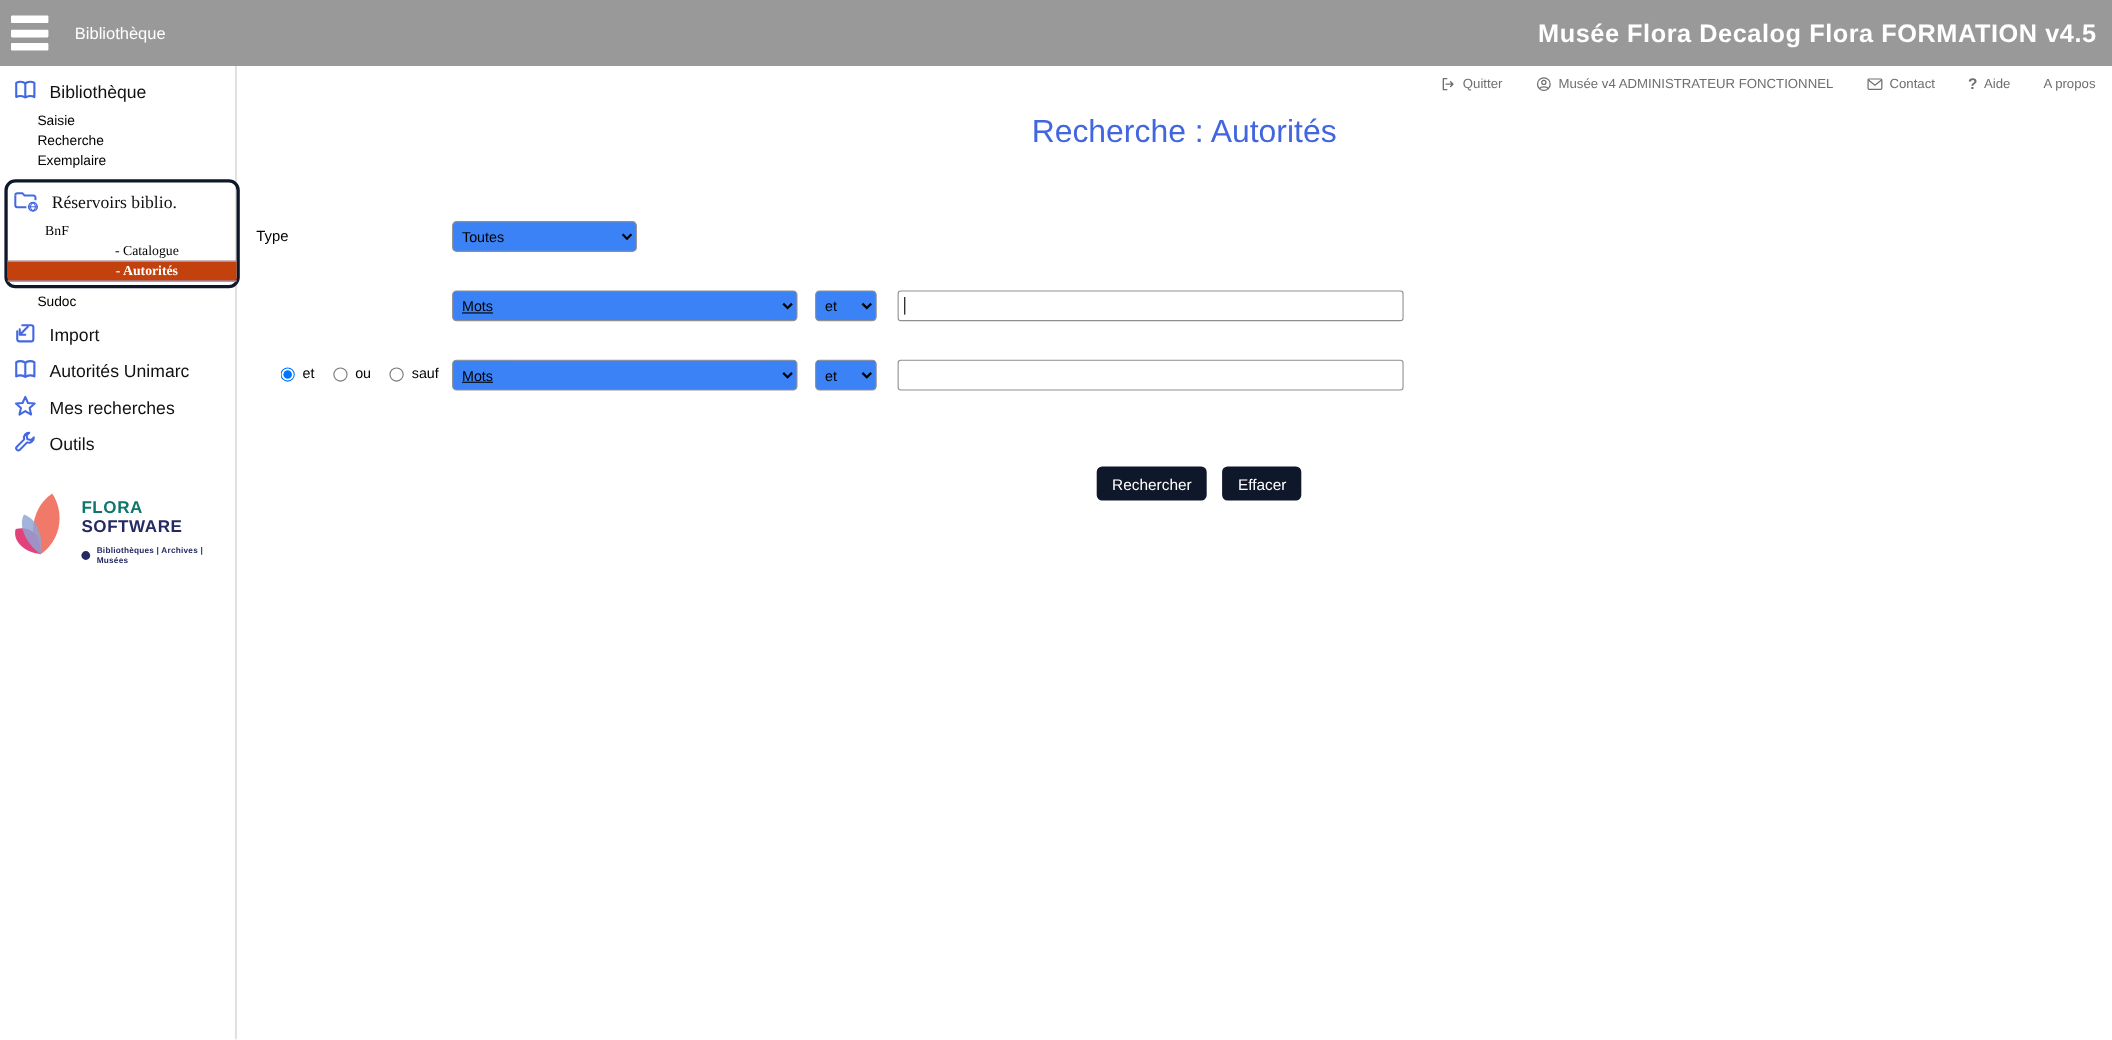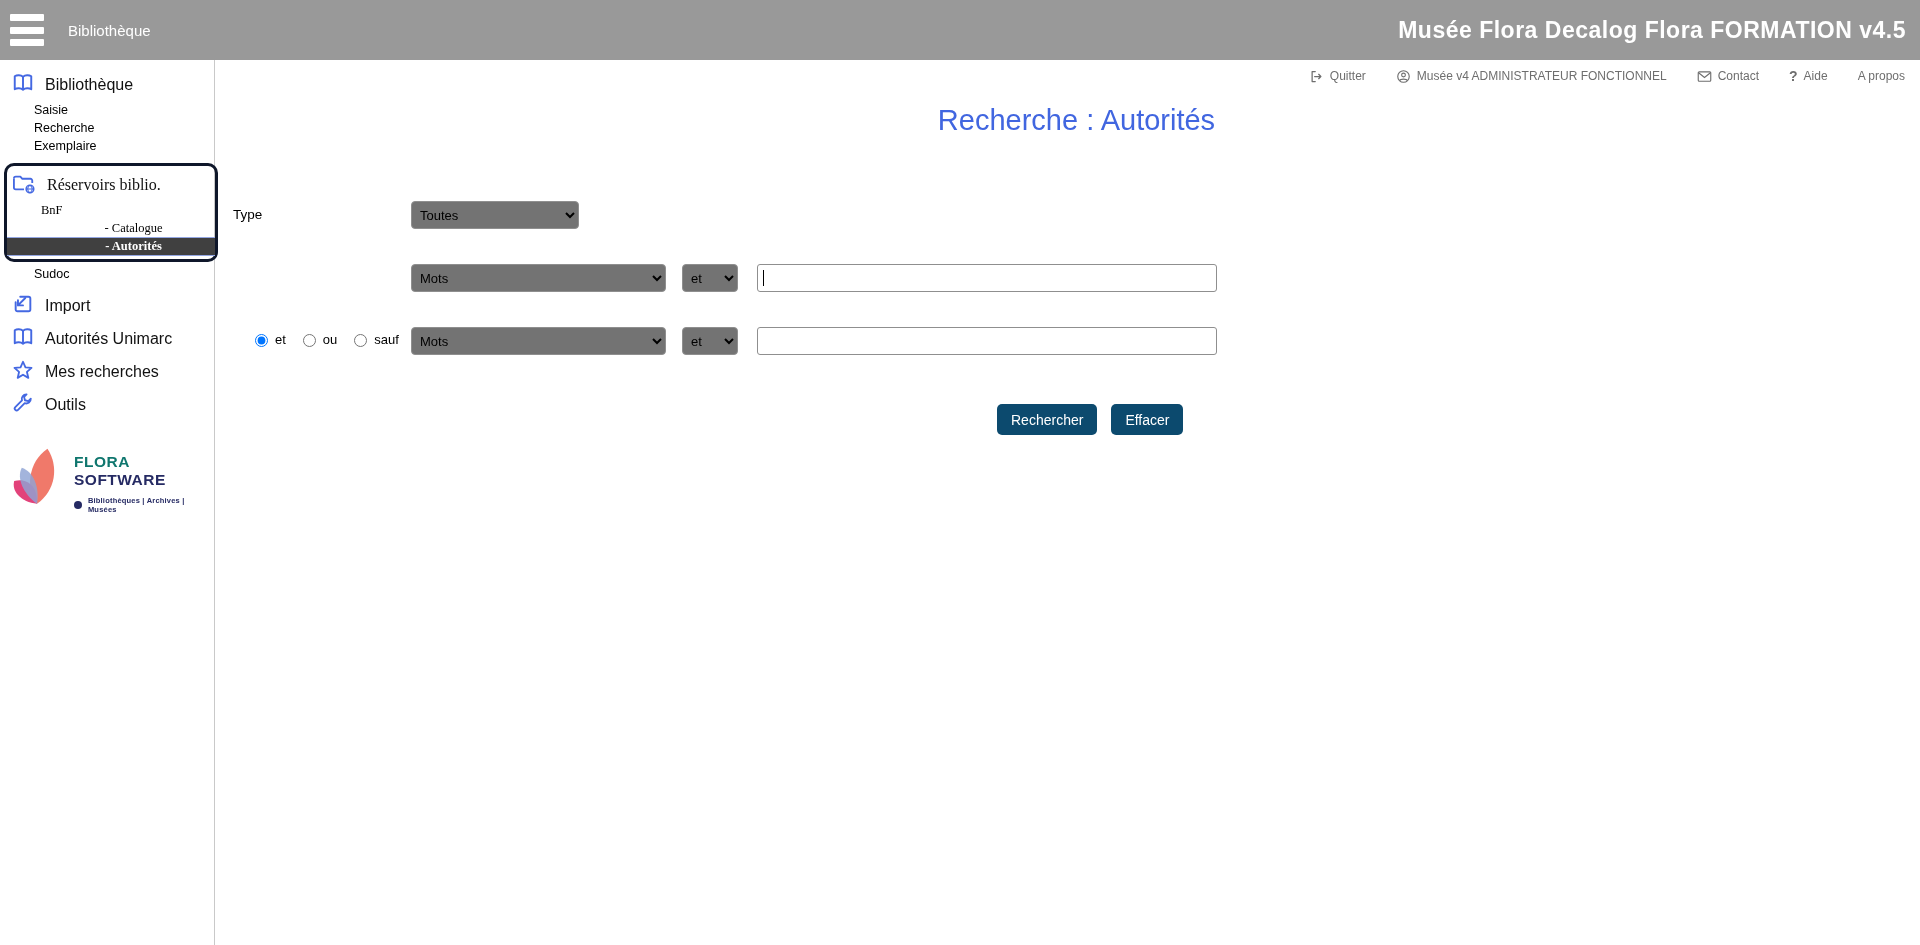--- a/index.html
+++ b/index.html
@@ -25,21 +25,21 @@
   .nav-header { display: flex; align-items: center; gap: 11px; height: 33px; padding-left: 12px;
     font-size: 16px; color: #111; cursor: pointer; white-space: nowrap; }
   .nav-header svg { flex: 0 0 auto; }
   .sub-item { font-size: 12.5px; color: #000; line-height: 18px; padding-left: 34px; cursor: pointer;
     white-space: nowrap; }
   .annotation-box { margin: 8px -4px 3px 4px; border: 3px solid #0f172a; border-radius: 10px;
     padding: 2px 0 3px 0; font-family: Liberation Serif, serif; }
   .annotation-box .nav-header { padding-left: 5px; }
   .annotation-box .sub-item { }
   .annotation-box .sub-item.lvl2 { padding-left: 45px; text-align: center; }
-  .sub-item.selected { background: #404040; border-top: 1px solid #93a6e3; border-bottom: 1px solid #93a6e3;
+  .sub-item.selected { background: #c2410c; border-top: 1px solid #93a6e3; border-bottom: 1px solid #93a6e3;
     color: #fff; font-weight: bold; line-height: 17px; }
   .after-box { margin-top: 2px; }
   .icon-blue { color: #4468e2; }
 
   
   .logo { margin: 22px 0 0 8px; display: flex; align-items: center; gap: 8px; }
   .logo-text .line1 { font-size: 15.5px; font-weight: bold; letter-spacing: 0.5px; }
   .logo-text .flora { color: #0f766e; }
   .logo-text .software { color: #252a63; }
   .logo-text .line2 { margin-top: 7px; font-size: 7.5px; font-weight: bold; color: #252a63;
@@ -55,30 +55,30 @@
 
   
   h1.page-title { margin: 44px 0 0 18px; font-size: 29px; font-weight: 400; color: #4166e0; text-align: center; }
   .search-form { margin: 64px 0 0 18px; }
   .form-row { display: flex; align-items: flex-start; margin-bottom: 17px; margin-top: 35px; }
   .label-col { width: 178px; font-size: 13.5px; color: #000; padding-top: 6px; }
   .radio-col { width: 178px; display: flex; align-items: center; gap: 4px; padding-left: 17px;
     padding-top: 4px; font-size: 13px; }
   .radio-col label { display: flex; align-items: center; gap: 4px; margin-right: 8px; cursor: pointer; }
   select { height: 28px; font-size: 13px; font-family: "Liberation Sans", sans-serif;
-    border: 1px solid #8f8f8f; border-radius: 4px; background: #737373; padding: 0 4px; color: #000; }
+    border: 1px solid #8f8f8f; border-radius: 4px; background: #3b82f6; padding: 0 4px; color: #000; }
   .sel-type { width: 168px; }
-  .sel-criterion { width: 255px; margin-right: 16px; }
+  .sel-criterion { width: 314px; margin-right: 16px; text-decoration: underline; }
   .sel-operator { width: 56px; margin-right: 19px; }
   input[type="text"] { width: 460px; height: 28px; border: 1px solid #8f8f8f; border-radius: 3px;
     font-size: 13px; padding: 0 6px; outline: none; }
   input[type="text"].caret { background: linear-gradient(#000, #000) no-repeat 5px 50% / 1px 16px; }
   .buttons-row { margin: 49px 0 0 764px; display: flex; gap: 14px; }
-  .btn { background: #0c4a6e; color: #fff; border: none; border-radius: 5px; height: 31px;
-    padding: 0 14px; font-size: 14px; font-family: "Liberation Sans", sans-serif; cursor: pointer; }
+  .btn { background: #0f172a; color: #fff; border: none; border-radius: 5px; height: 31px;
+    padding: 0 14px; font-size: 14px; font-family: "Liberation Sans", sans-serif; cursor: pointer; margin-top: 20px; }
 </style>
 </head>
 <body>
 
 <div class="topbar">
   <div class="hamburger">
     <span></span>
       <span></span>
       <span></span>
   </div>

